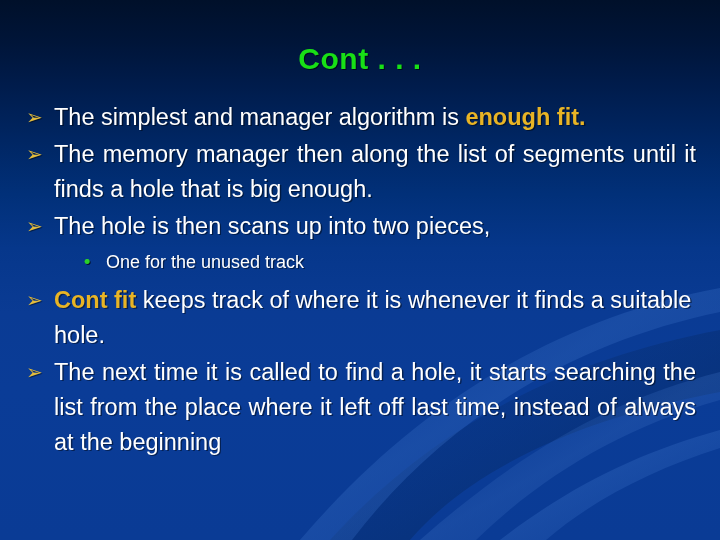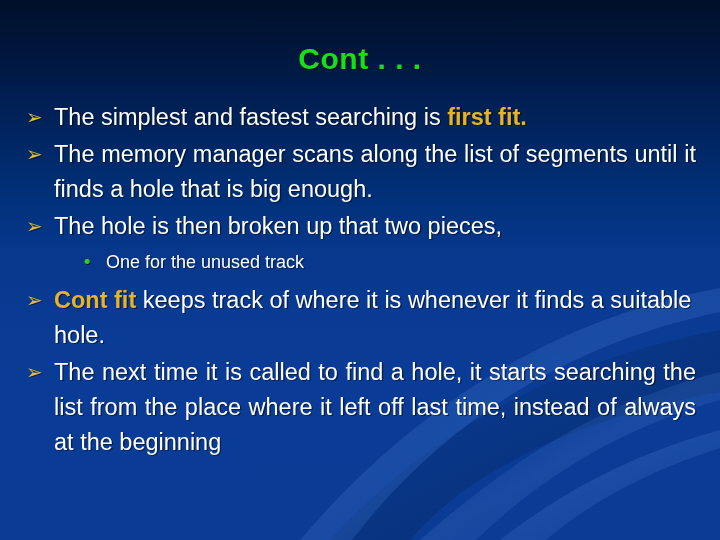--- a/index.html
+++ b/index.html
@@ -158,29 +158,29 @@
     <path d="M 500,540 C 570,486 640,452 720,430 L 720,448 C 650,470 590,502 546,540 Z" fill="url(#sw1)"></path>
   </svg>
 
   <div id="content">
 
     <div class="title">Cont . . .</div>
 
     <div class="body-block">
 
       <p class="l1 nojust">
-        <span class="marker">➢</span><span>The simplest and fastest searching is </span><span class="hl">first fit.</span>
+        <span class="marker">➢</span><span>The simplest and manager algorithm is </span><span class="hl">enough fit.</span>
       </p>
 
       <p class="l1">
-        <span class="marker">➢</span><span>The memory manager scans along the list of segments until it finds a hole that is big enough.</span>
+        <span class="marker">➢</span><span>The memory manager then along the list of segments until it finds a hole that is big enough.</span>
       </p>
 
       <p class="l1 nojust">
-        <span class="marker">➢</span><span>The hole is then broken up that two pieces,</span>
+        <span class="marker">➢</span><span>The hole is then scans up into two pieces,</span>
       </p>
 
       <div class="l2-group">
         <p class="l2">
           <span class="marker">•</span>
         </p>
         <p class="l2">
           <span class="marker">•</span><span>One for the unused track</span>
         </p>
       </div>

